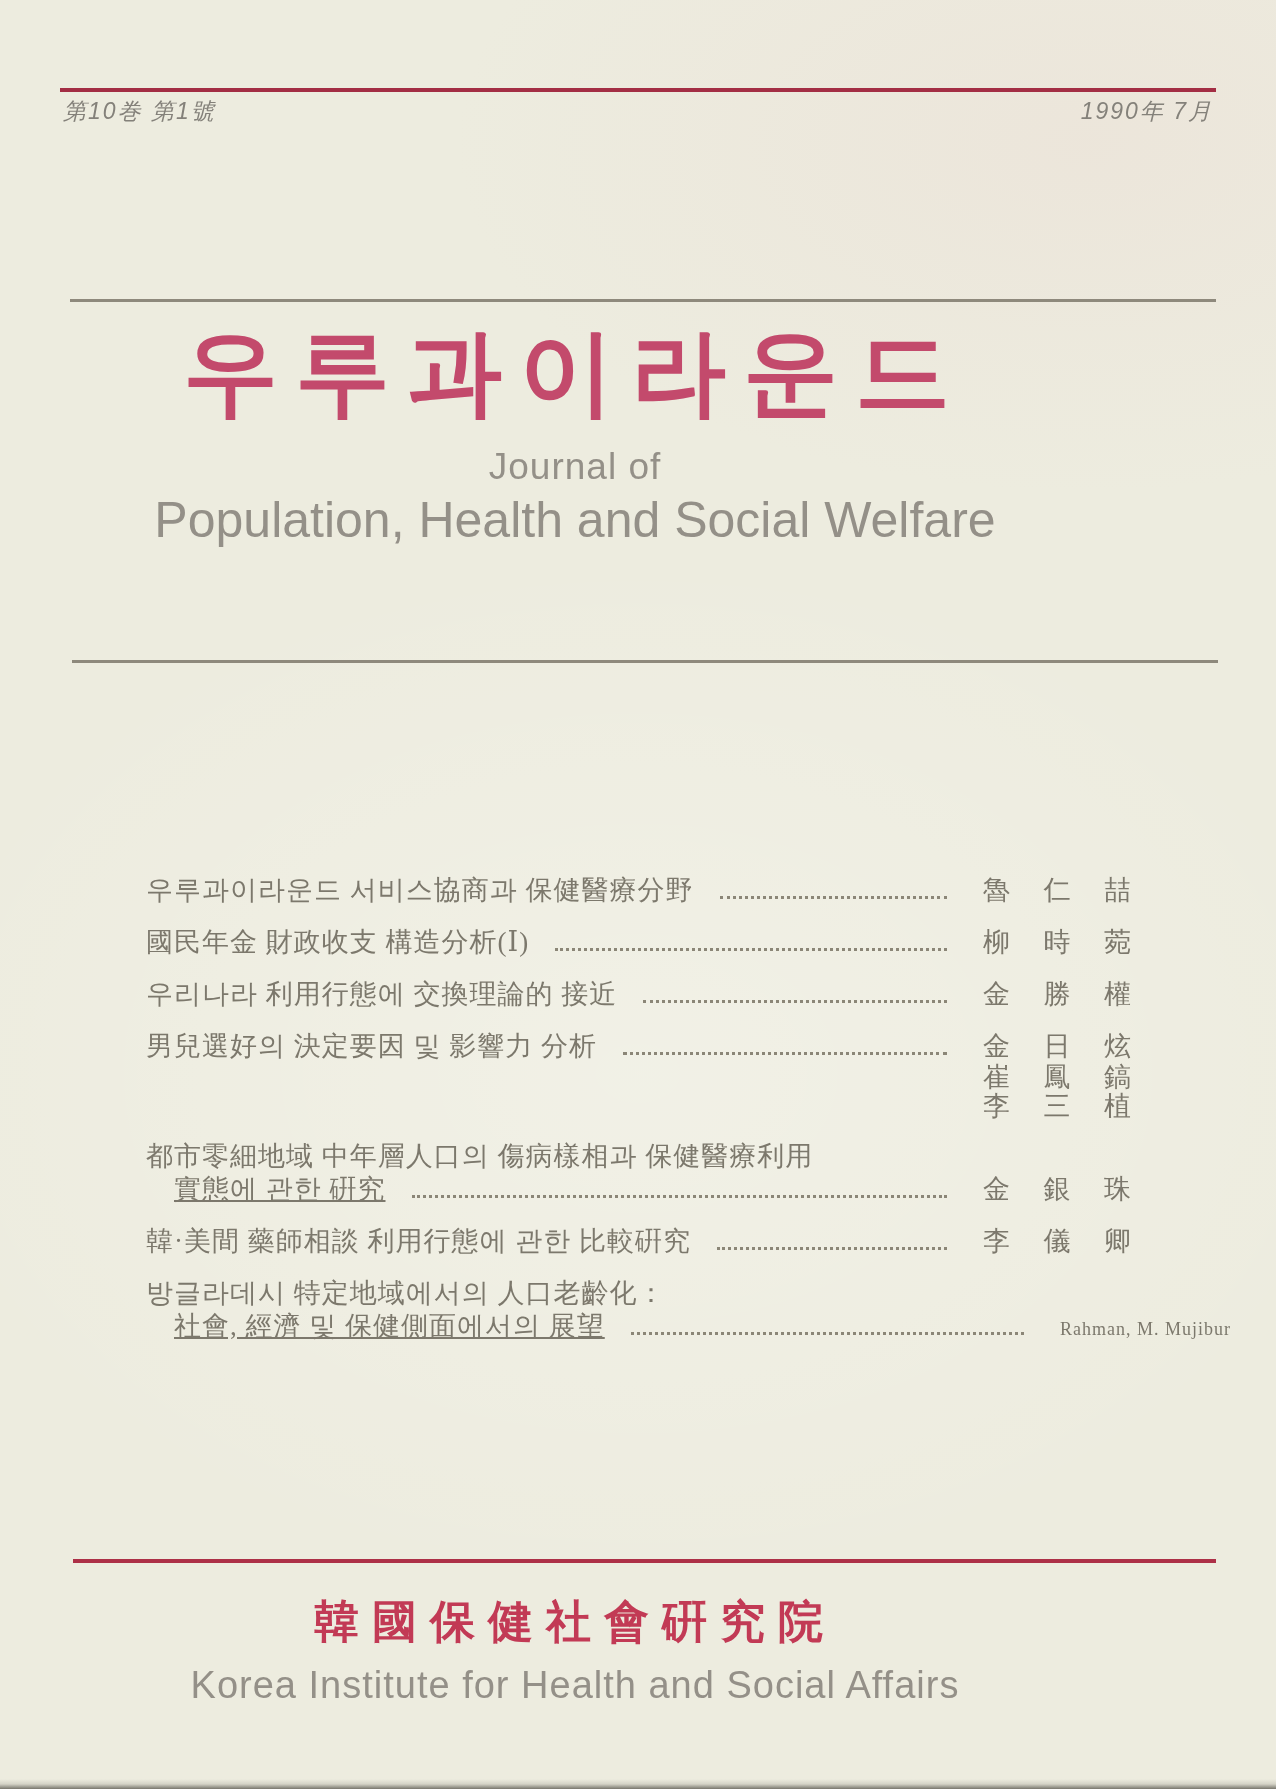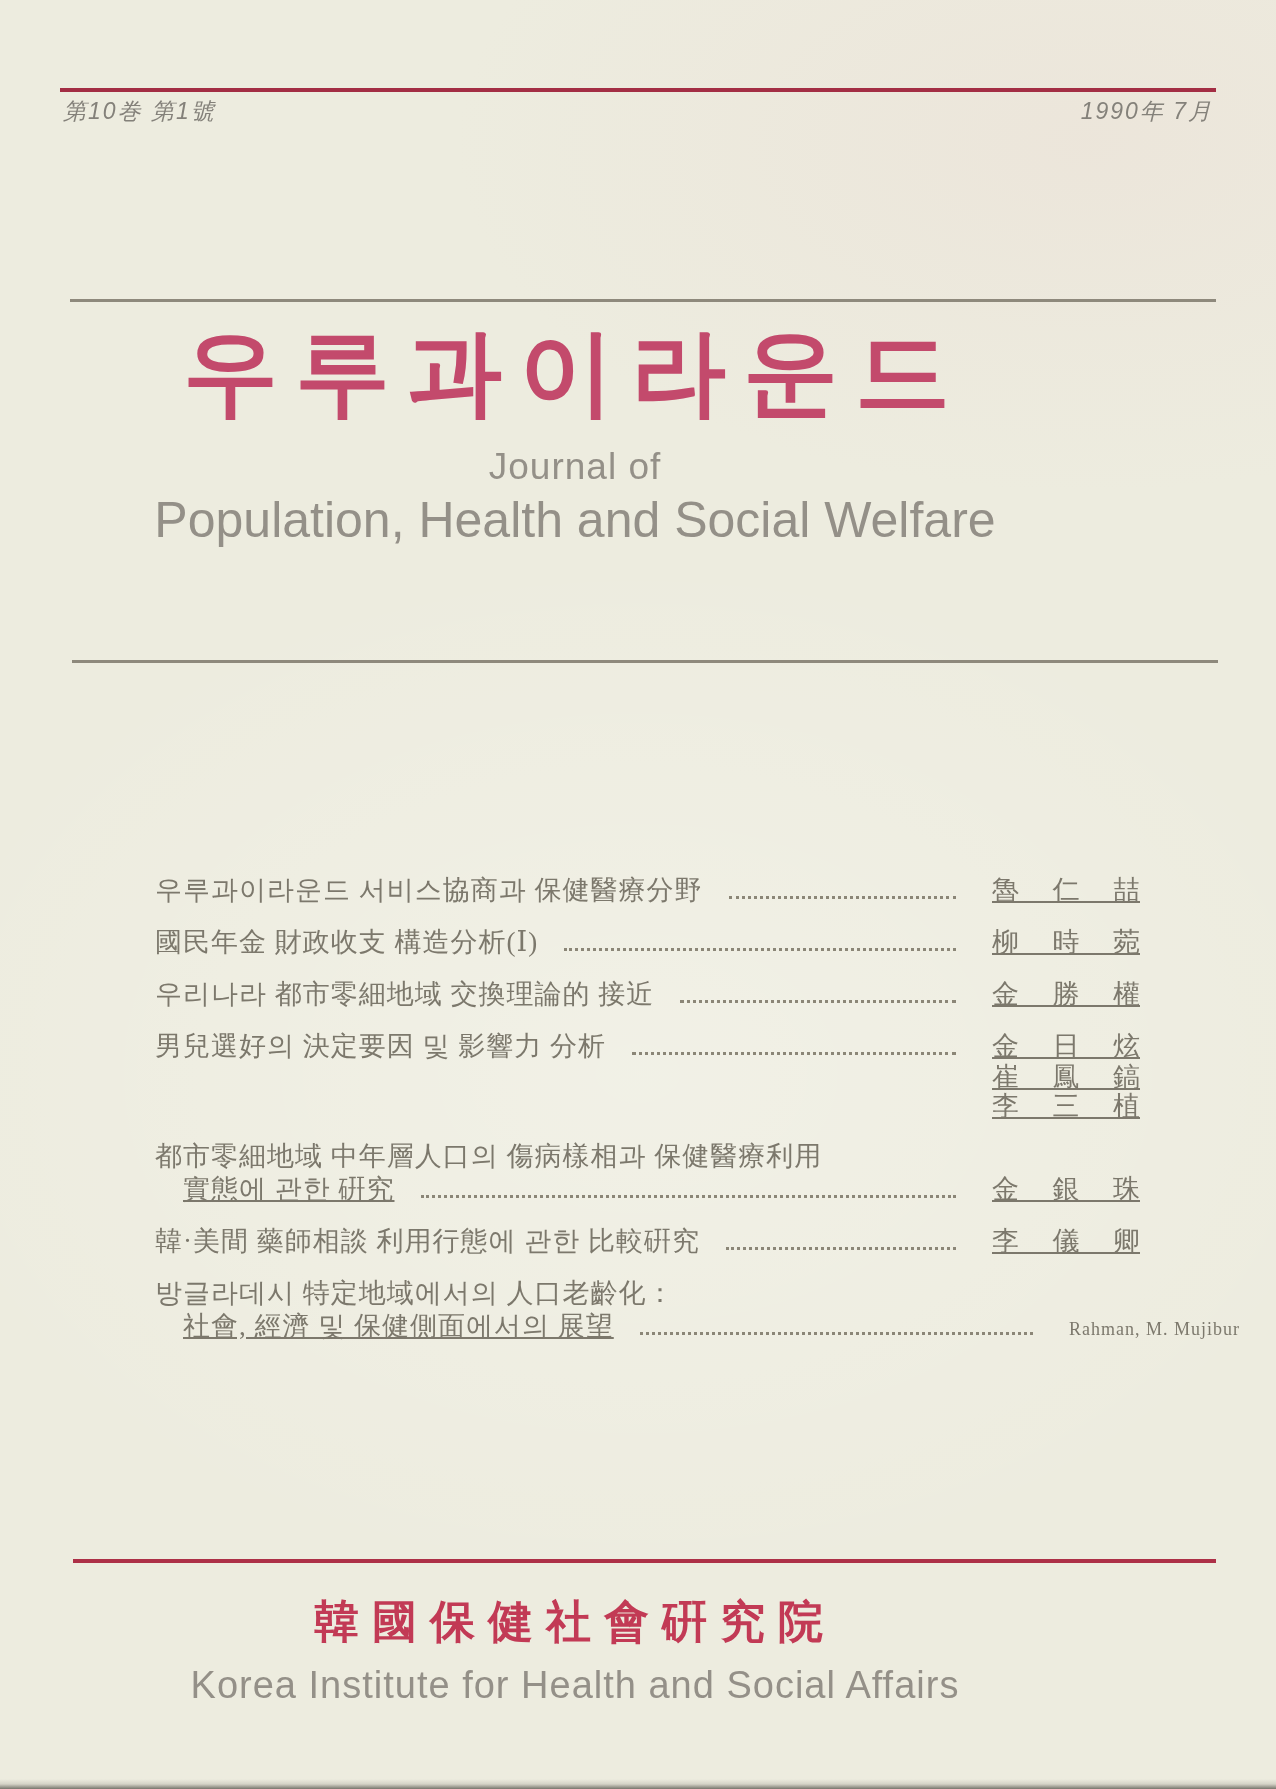--- a/index.html
+++ b/index.html
@@ -39,29 +39,29 @@
   .masthead-title{
     top:316px;
     font-size:95px;font-weight:700;color:var(--accent);
     letter-spacing:17px;line-height:115px;white-space:nowrap;
   }
   .subtitle-1{top:446px;font-family:"Liberation Sans","DejaVu Sans",sans-serif;
     font-size:37px;color:var(--subtitle_gray);letter-spacing:1px;}
   .subtitle-2{top:491px;font-family:"Liberation Sans","DejaVu Sans",sans-serif;
     font-size:50px;color:var(--subtitle_gray);letter-spacing:0px;}
 
-  .toc{position:absolute;top:874px;left:155px;width:1085px;color:var(--text_gray);}
+  .toc{position:absolute;top:874px;left:146px;width:1085px;color:var(--text_gray);}
   .toc-entry{margin-bottom:19px;}
   .toc-row{display:flex;align-items:baseline;font-size:27px;line-height:33px;}
   .toc-row.author-only{line-height:29px;}
   .toc-title{white-space:nowrap;letter-spacing:1px;}
   .toc-row.indent .toc-title{padding-left:28px;text-decoration:underline;}
   .leader{flex:1 1 auto;border-bottom:3px dotted #8b8677;margin:0 36px 8px 26px;height:1px;min-width:60px;}
   .spacer{flex:1 1 auto;}
-  .author-cjk{flex:0 0 148px;width:148px;margin-right:100px;text-align:justify;text-align-last:justify;white-space:nowrap;text-decoration:underline;}
+  .author-cjk{flex:0 0 148px;width:148px;margin-right:100px;text-align:justify;text-align-last:justify;white-space:nowrap;}
   .author-latin{flex:0 0 auto;margin-right:0;white-space:nowrap;font-size:18px;letter-spacing:1px;}
 
   .footer-institute{top:1592px;font-size:45px;font-weight:700;color:var(--institute);letter-spacing:13px;white-space:nowrap;}
   .footer-english{top:1664px;font-family:"Liberation Sans","DejaVu Sans",sans-serif;
     font-size:38px;color:var(--subtitle_gray);letter-spacing:1px;white-space:nowrap;}
 
   .scan-edge{position:absolute;bottom:0;left:0;right:0;height:10px;
     background:linear-gradient(to bottom, rgba(0,0,0,0) 0%, rgba(73,70,62,.15) 50%, rgba(56,54,47,.65) 100%);}
 </style>
 </head>
@@ -94,21 +94,21 @@
       </div>
       <div class="toc-entry">
         <div class="toc-row">
           <span class="toc-title">國民年金 財政收支 構造分析(Ⅰ)</span>
           <div class="leader"></div>
           <span class="author-cjk">柳時菀</span>
         </div>
       </div>
       <div class="toc-entry">
         <div class="toc-row">
-          <span class="toc-title">우리나라 都市零細地域 交換理論的 接近</span>
+          <span class="toc-title">우리나라 利用行態에 交換理論的 接近</span>
           <div class="leader"></div>
           <span class="author-cjk">金勝權</span>
         </div>
       </div>
       <div class="toc-entry">
         <div class="toc-row">
           <span class="toc-title">男兒選好의 決定要因 및 影響力 分析</span>
           <div class="leader"></div>
           <span class="author-cjk">金日炫</span>
         </div>

